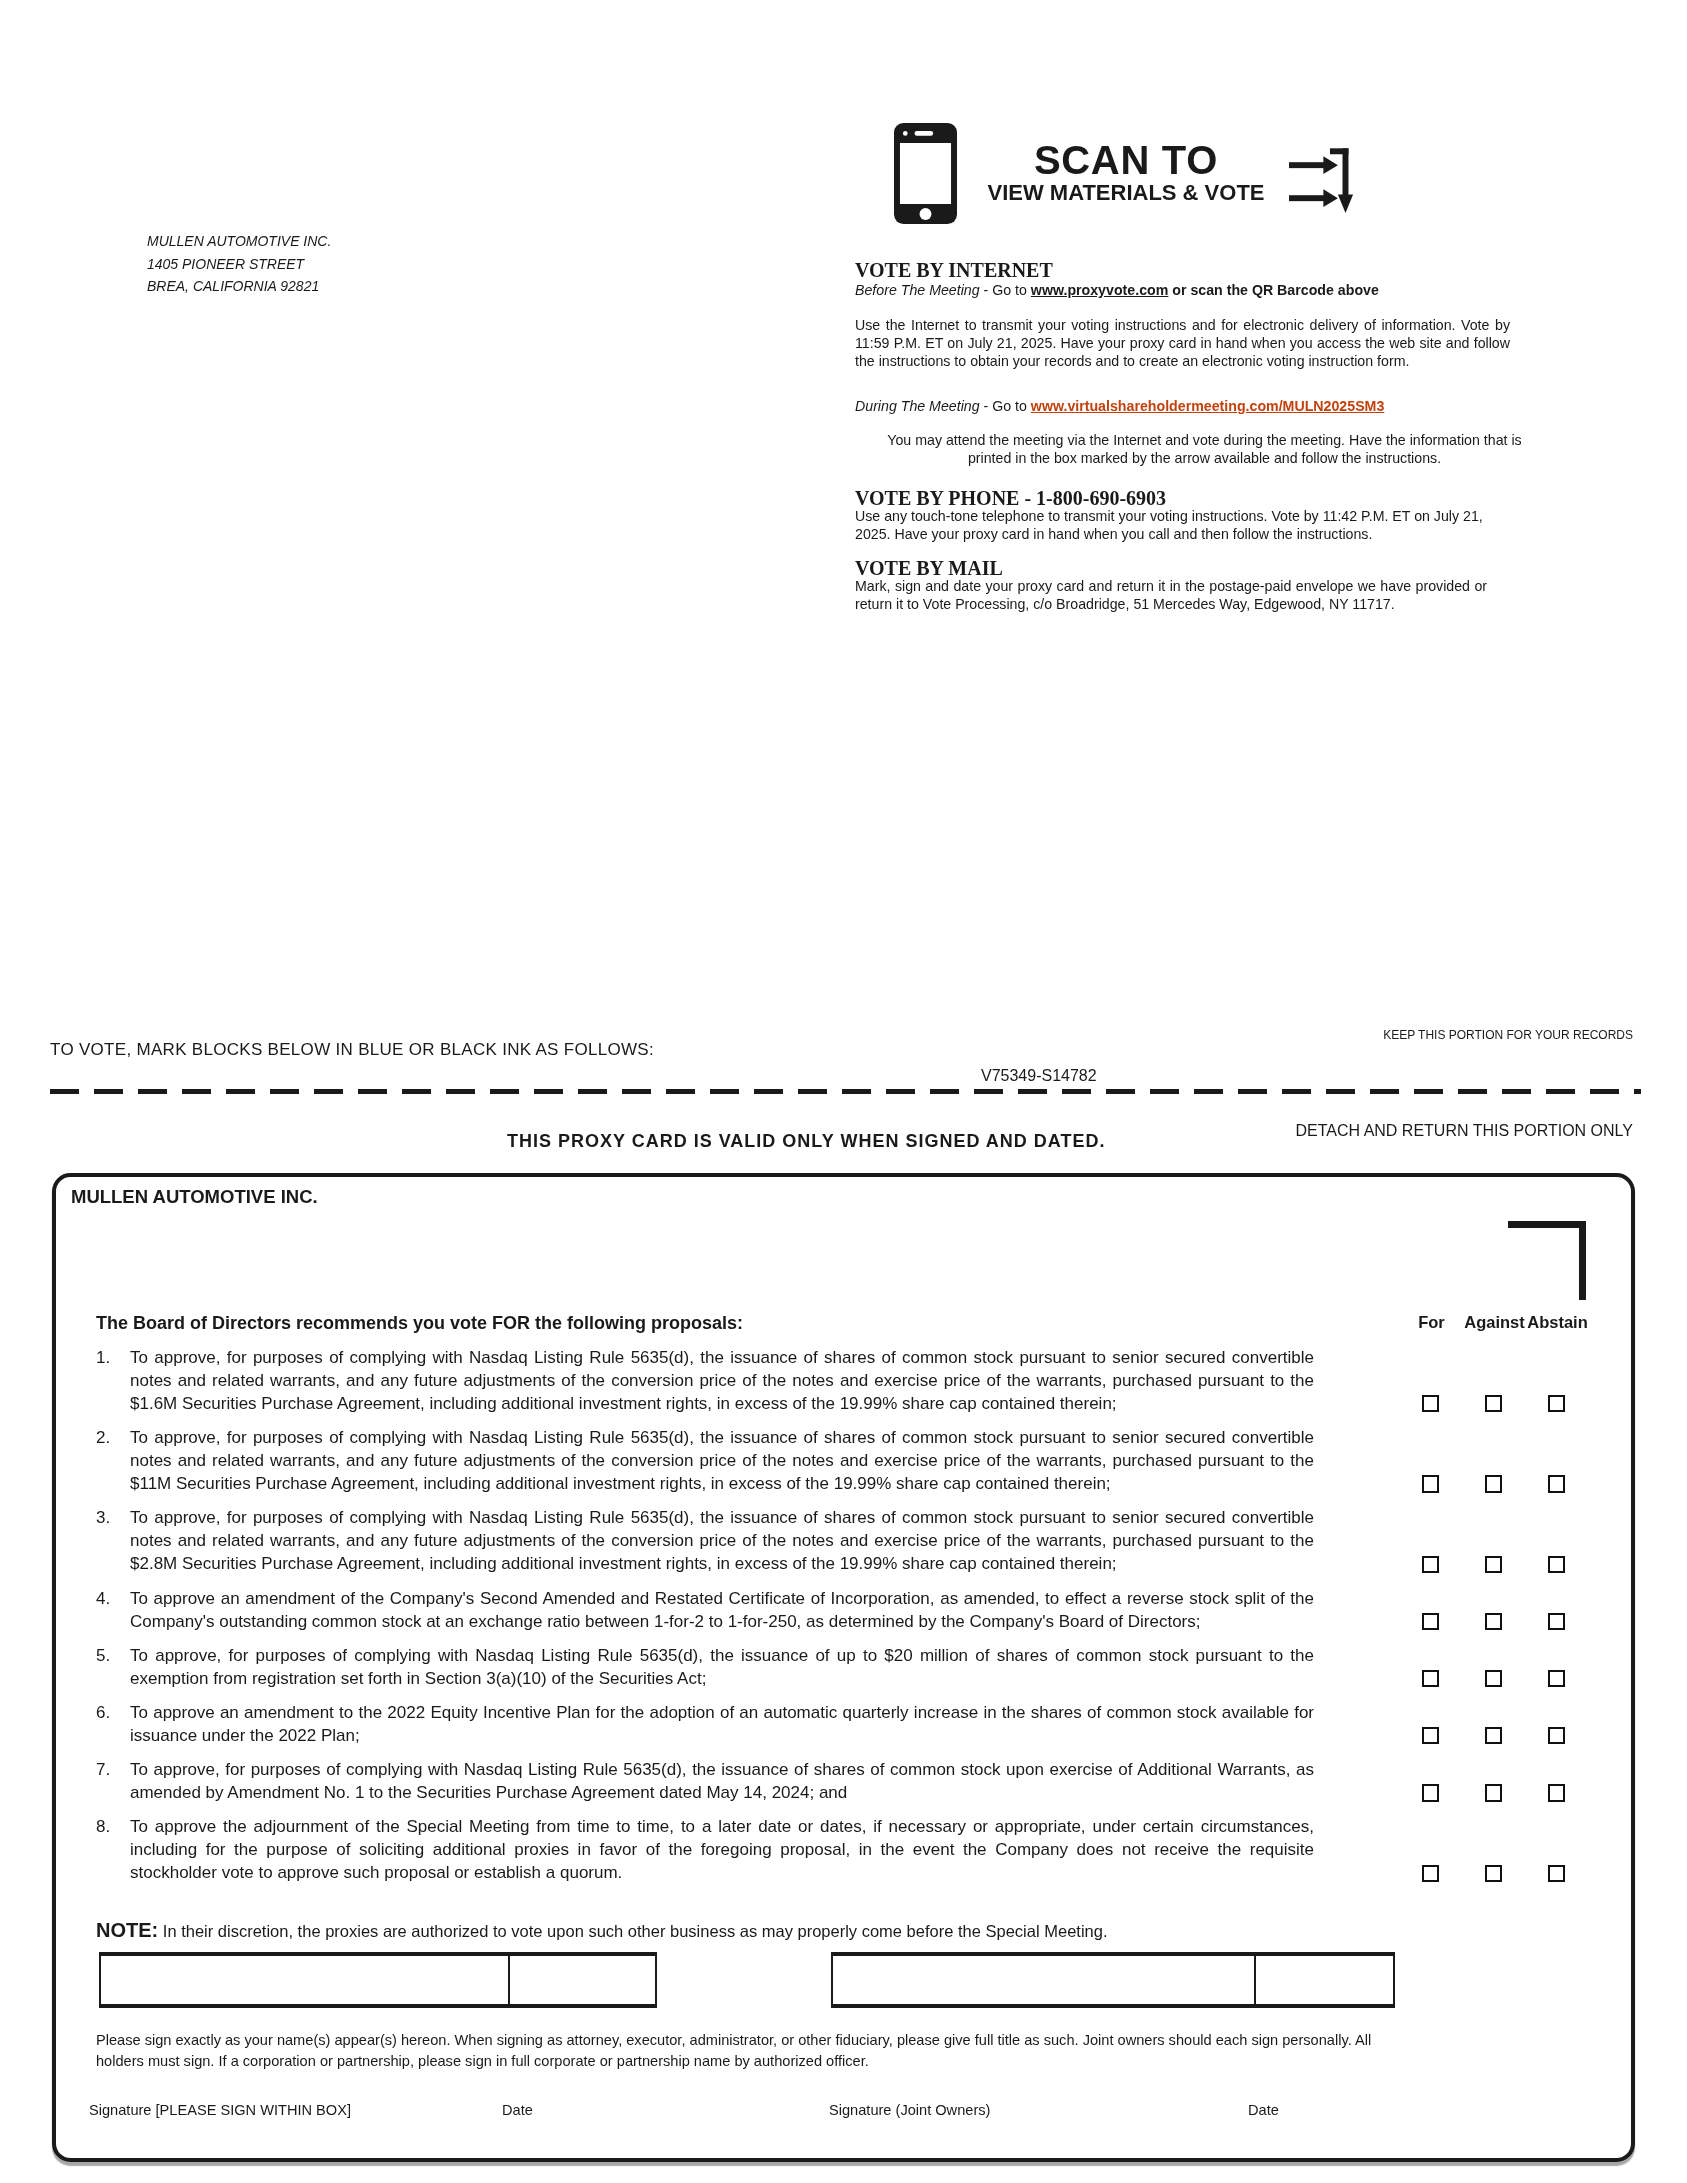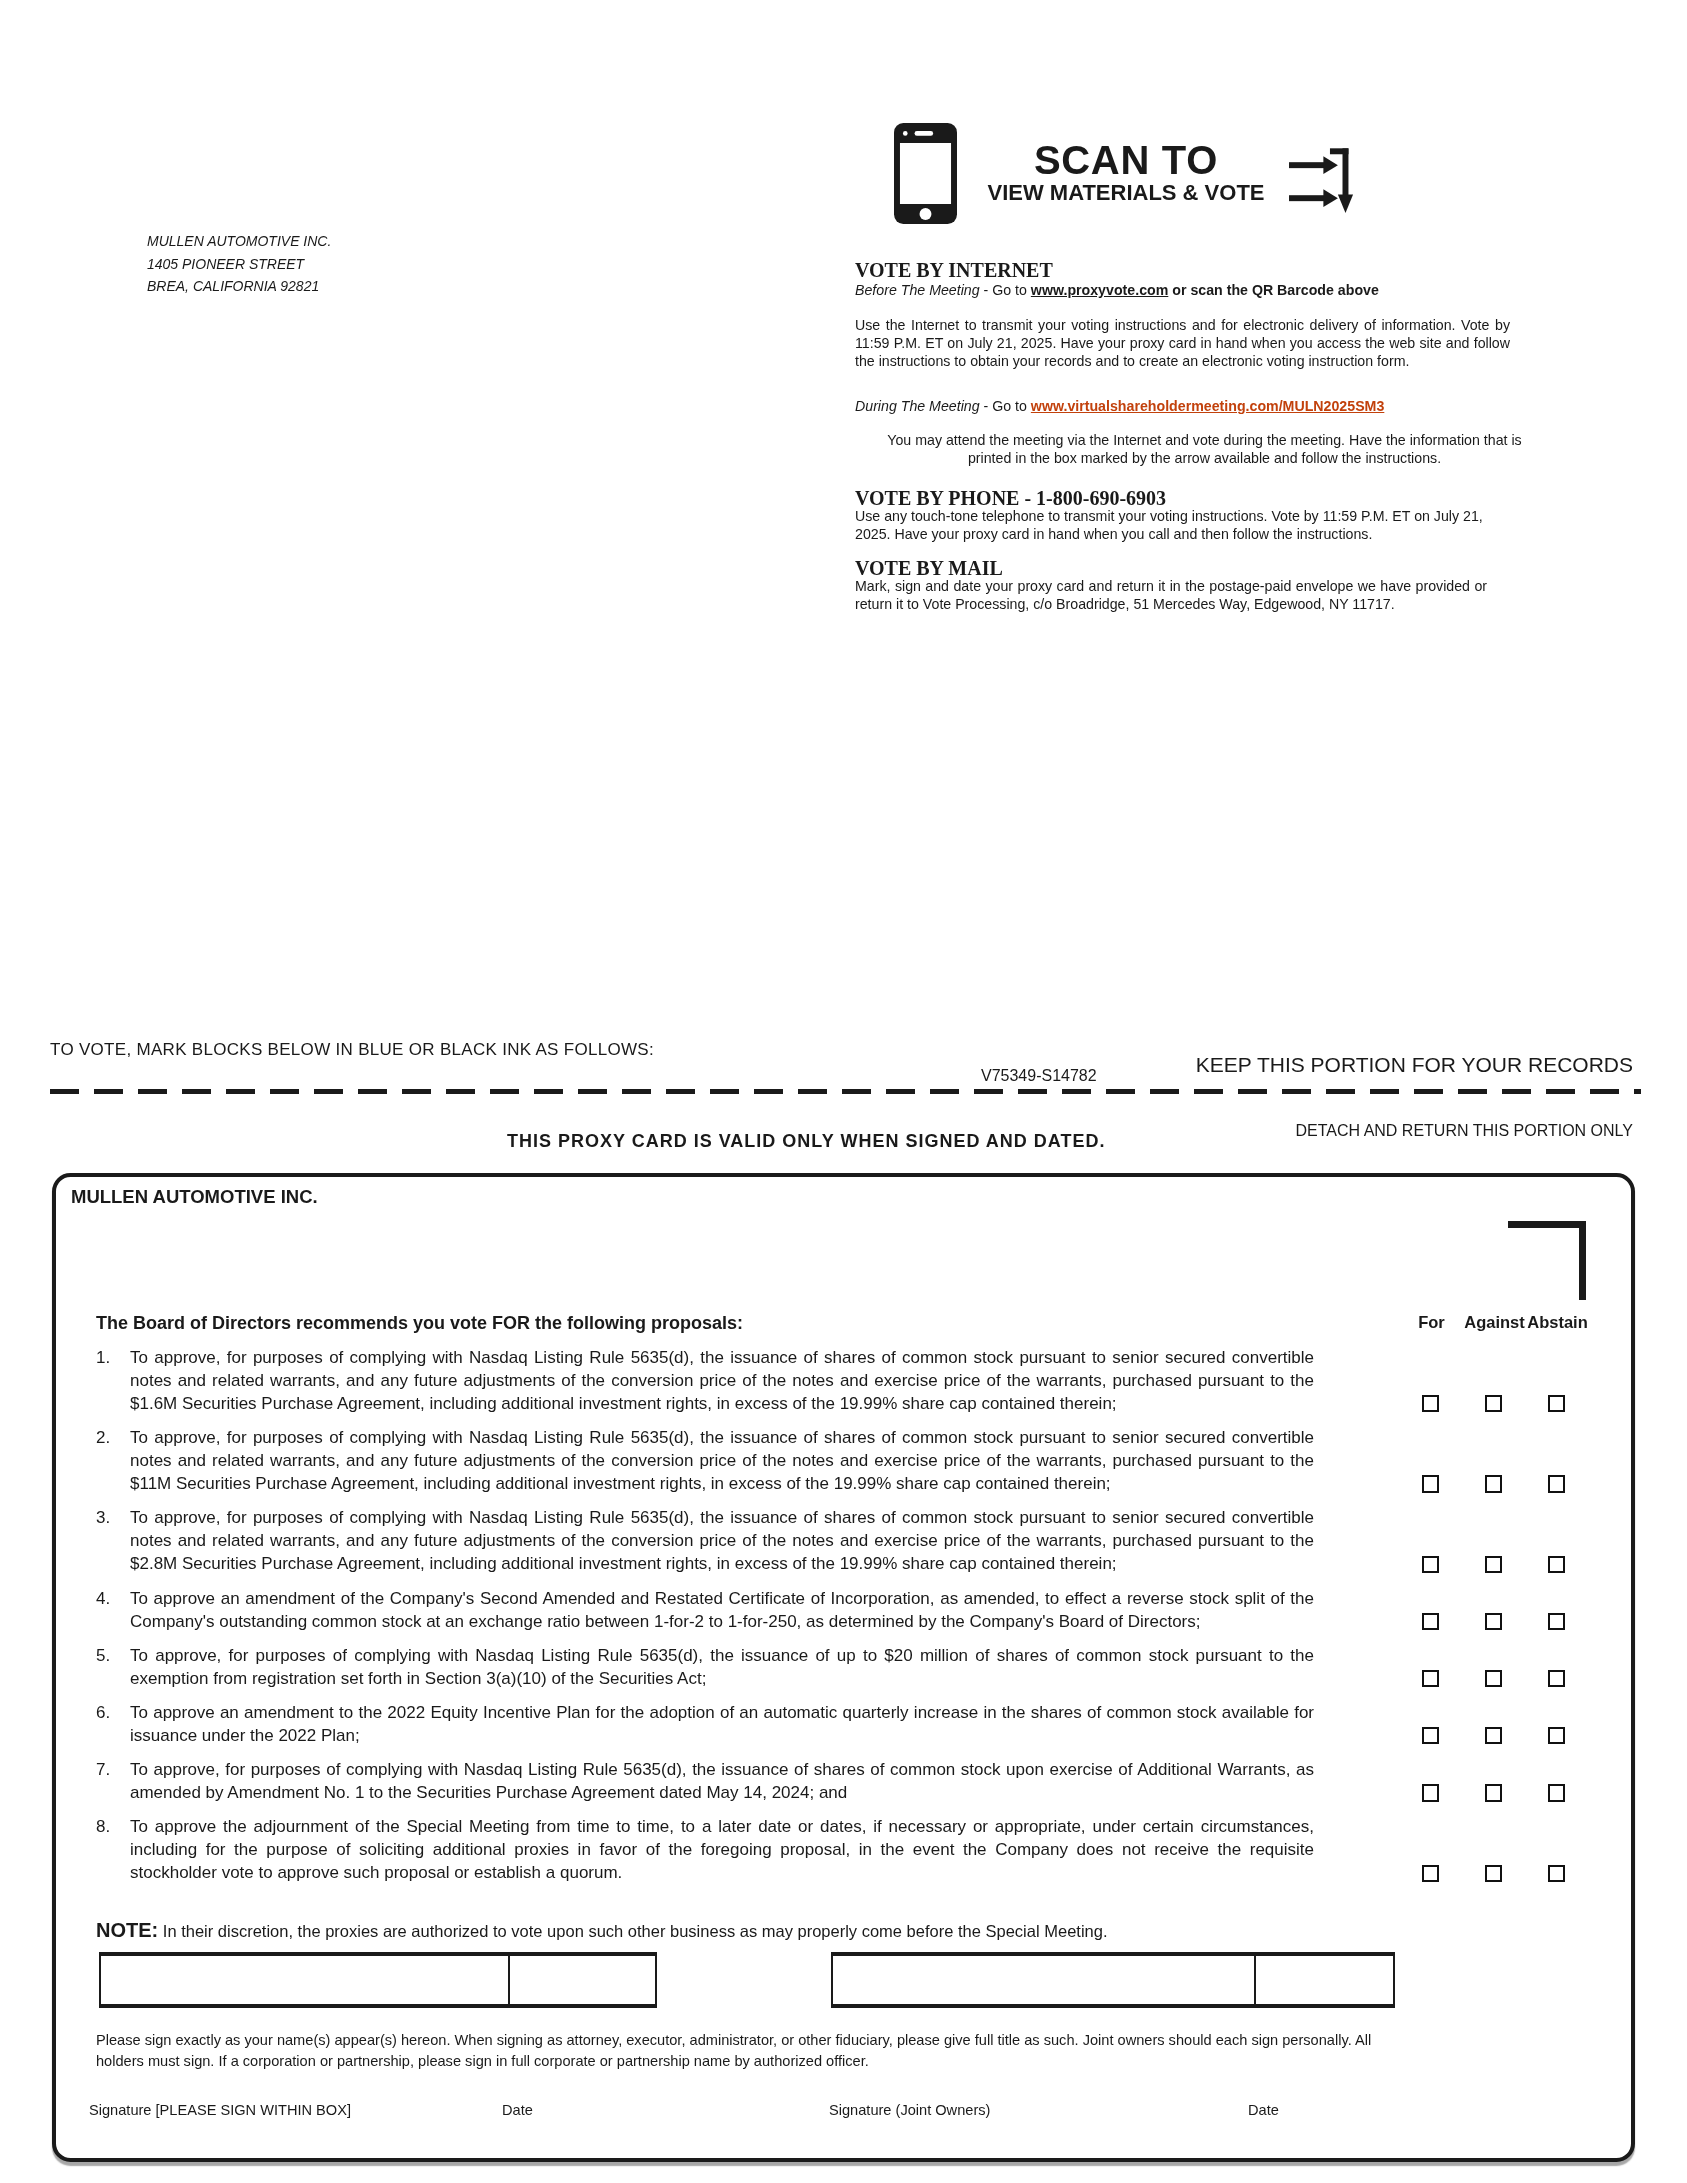--- a/index.html
+++ b/index.html
@@ -17,21 +17,21 @@
   .scan-arrows{position:absolute;left:1289px;top:147px;}
   
   .rc-h{position:absolute;font-weight:bold;font-size:20px;font-family:Liberation Serif, serif;}
   .rc-p{position:absolute;width:655px;font-size:14.2px;line-height:18px;text-align:justify;}
   .lead-it{font-style:italic;}
   .lnk{font-weight:bold;text-decoration:underline;color:inherit;}
   .lnk.blue{color:#c2410c;}
   
   .tovote{position:absolute;left:50px;top:1040px;font-size:17px;letter-spacing:0.3px;}
   .ctrlnum{position:absolute;left:981px;top:1067px;font-size:16px;}
-  .keep{position:absolute;right:54px;top:1053px;font-size:21px;}
+  .keep{position:absolute;right:54px;top:1028px;font-size:12px;}
   .dashline{position:absolute;left:50px;top:1089px;width:1591px;height:5.3px;
     background:repeating-linear-gradient(90deg,#1a1a1a 0,#1a1a1a 29px,transparent 29px,transparent 44px);}
   .detach{position:absolute;right:54px;top:1122px;font-size:16px;}
   .validnote{position:absolute;left:507px;top:1131px;font-weight:bold;font-size:18px;letter-spacing:1px;}
   
   .card{position:absolute;left:52px;top:1173px;width:1583px;height:989px;
     border:4.6px solid #1a1a1a;border-radius:18.5px;box-sizing:border-box;
     box-shadow:0 4px 1.3px rgba(0,0,0,0.35);background:#fff;}
   .card-inner{position:relative;width:100%;height:100%;}
   .card-company{position:absolute;left:15px;top:9.3px;font-weight:bold;font-size:18.5px;}
@@ -97,21 +97,21 @@
   <div class="rc-h" style="left:855px;top:259px;">VOTE BY INTERNET</div>
   <div class="rc-p" style="left:855px;top:281px;text-align:left;">
     <span class="lead-it">Before The Meeting</span><span> - Go to </span><a href="#" class="lnk">www.proxyvote.com</a><b> or scan the QR Barcode above</b>
   </div>
   <div class="rc-p" style="left:855px;top:316px;">Use the Internet to transmit your voting instructions and for electronic delivery of information. Vote by 11:59 P.M. ET on July 21, 2025. Have your proxy card in hand when you access the web site and follow the instructions to obtain your records and to create an electronic voting instruction form.</div>
   <div class="rc-p" style="left:855px;top:397px;text-align:left;">
     <span class="lead-it">During The Meeting</span><span> - Go to </span><a href="#" class="lnk blue">www.virtualshareholdermeeting.com/MULN2025SM3</a>
   </div>
   <div class="rc-p" style="left:877px;top:431px;text-align:center;">You may attend the meeting via the Internet and vote during the meeting. Have the information that is printed in the box marked by the arrow available and follow the instructions.</div>
   <div class="rc-h" style="left:855px;top:487px;">VOTE BY PHONE - 1-800-690-6903</div>
-  <div class="rc-p" style="left:855px;top:507px;text-align:left;">Use any touch-tone telephone to transmit your voting instructions. Vote by 11:59 P.M. ET on July 21, 2025. Have your proxy card in hand when you call and then follow the instructions.</div>
+  <div class="rc-p" style="left:855px;top:507px;text-align:left;">Use any touch-tone telephone to transmit your voting instructions. Vote by 11:42 P.M. ET on July 21, 2025. Have your proxy card in hand when you call and then follow the instructions.</div>
   <div class="rc-h" style="left:855px;top:557px;">VOTE BY MAIL</div>
   <div class="rc-p" style="left:855px;top:577px;width:632px;">Mark, sign and date your proxy card and return it in the postage-paid envelope we have provided or return it to Vote Processing, c/o Broadridge, 51 Mercedes Way, Edgewood, NY 11717.</div>
 
   <div class="tovote">TO VOTE, MARK BLOCKS BELOW IN BLUE OR BLACK INK AS FOLLOWS:</div>
   <div class="ctrlnum">V75349-S14782</div>
   <div class="keep">KEEP THIS PORTION FOR YOUR RECORDS</div>
   <div class="dashline"></div>
   <div class="detach">DETACH AND RETURN THIS PORTION ONLY</div>
   <div class="validnote">THIS PROXY CARD IS VALID ONLY WHEN SIGNED AND DATED.</div>
 

